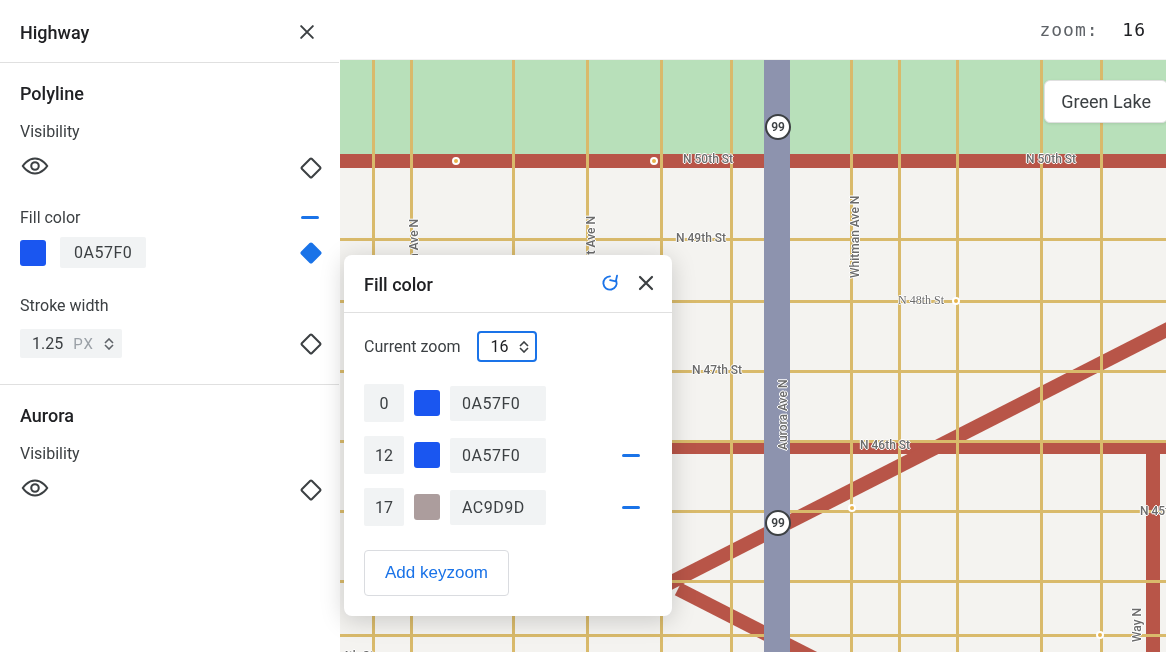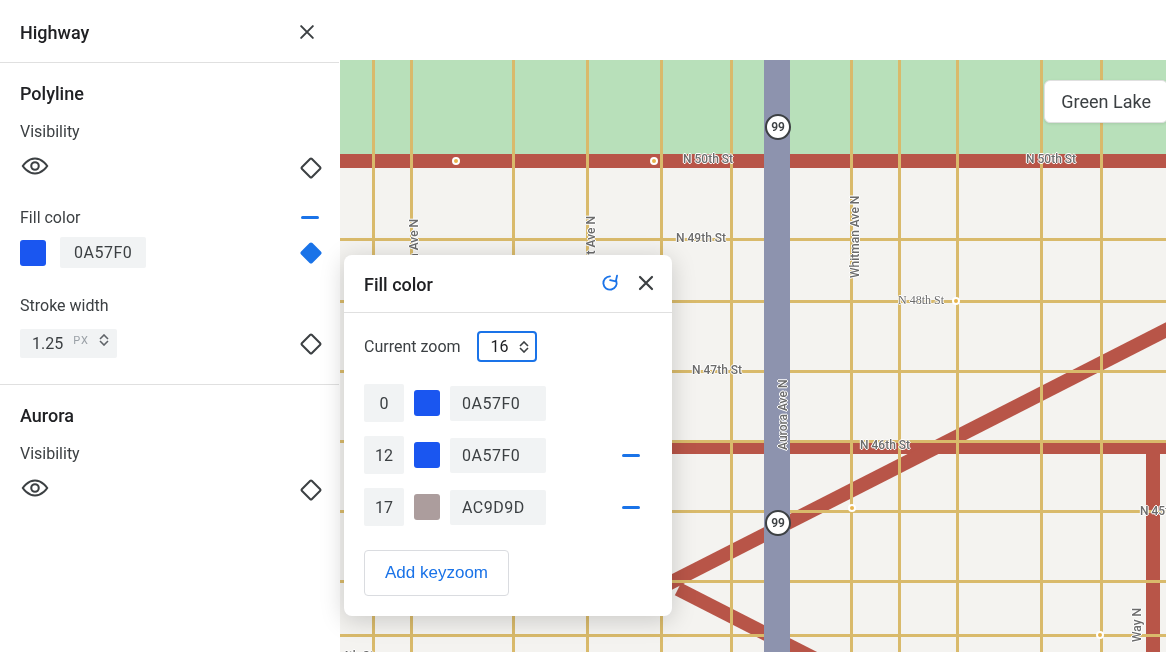--- a/index.html
+++ b/index.html
@@ -62,27 +62,27 @@
   .swatch {
     width:26px; height:26px; border-radius:3px;
     display:inline-block;
   }
   .hex-chip {
     background:#f1f3f4; color:#3c4043; font-size:16px;
     padding: 6px 14px; border-radius:2px; font-family: inherit;
     letter-spacing: 0.5px;
   }
   .stroke-width-input {
-    display:flex; align-items:flex-start;
+    display:flex; align-items:center;
     background:#f1f3f4; border-radius:2px;
     padding:5px 8px 5px 12px;
     gap:10px;
   }
   .stroke-width-input .val { font-size:16px; color:#3c4043; }
-  .stroke-width-input .unit { font-size:11px; color:#9aa0a6; letter-spacing:1px; }
+  .stroke-width-input .unit { font-size:15px; color:#9aa0a6; letter-spacing:1px; }
   .stepper-arrows { display:flex; flex-direction:column; gap:0; line-height: 6px; }
   .stepper-arrows svg { width:10px; height:6px; }
   .section-divider { border-top:1px solid #e0e0e0; margin-top:8px; }
 
   
   .map-area {
     position:absolute; left:340px; right:0; top:0; bottom:0;
     overflow:hidden;
   }
   .map-topbar {
@@ -277,20 +277,26 @@
               <circle cx="16" cy="11" r="4" fill="none" stroke="#3c4043" stroke-width="2.2"></circle>
             </svg>
         </span>
       </div>
       <div class="diamond"></div>
     </div>
   </div>
 </div>
 
 <div class="map-area">
+  <div class="map-topbar">
+    <div class="zoom-text">
+      <span>zoom:</span>
+      <span>&nbsp;</span><span class="num">16</span>
+    </div>
+  </div>
 
   <div class="map-canvas">
     <div class="park"></div>
 
     <div class="road-red-h" style="top:94px;"></div>
     <div class="road-red-h" style="top:380px; width:520px; left:auto; right:0;"></div>
     <div class="road-red-diag" style="top:522px; left:318px; transform:rotate(-27deg);"></div>
     <div class="road-red-diag" style="top:522px; left:338px; width:300px; transform:rotate(27deg);"></div>
     <div class="road-red-v" style="left:806px; top:380px; height:212px;"></div>
     <div class="road-red-v" style="left:806px; top:94px; height:14px;"></div>

